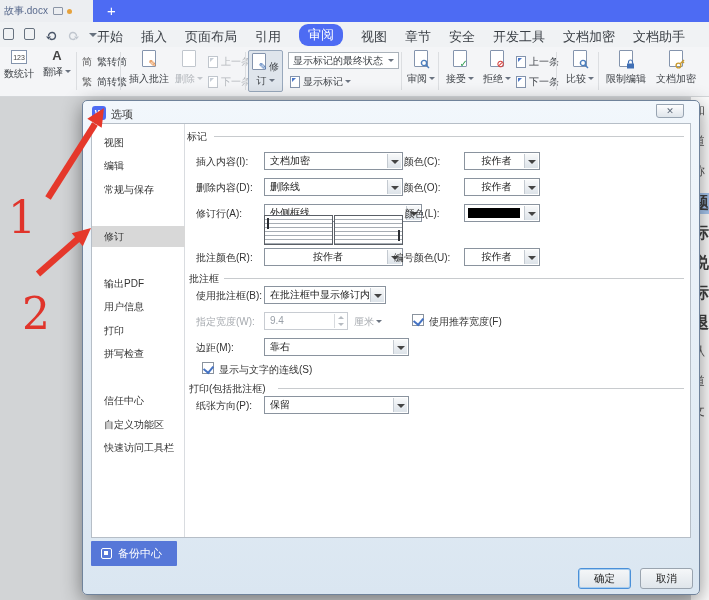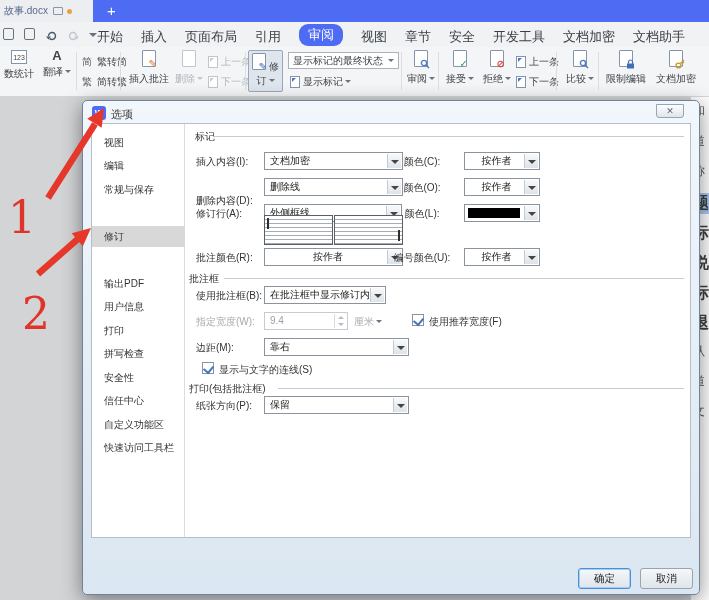--- a/index.html
+++ b/index.html
@@ -282,53 +282,52 @@
   <div class="dlg-content">
     <div class="dlg-sidebar">
       <div class="side-item" style="top:8px;">视图</div>
       <div class="side-item" style="top:31px;">编辑</div>
       <div class="side-item" style="top:55px;">常规与保存</div>
       <div class="side-item selected" style="top:102px;">修订</div>
       <div class="side-item" style="top:149px;">输出PDF</div>
       <div class="side-item" style="top:172px;">用户信息</div>
       <div class="side-item" style="top:196px;">打印</div>
       <div class="side-item" style="top:219px;">拼写检查</div>
-      <div class="side-item" style="top:243px;">安全性</div>
       <div class="side-item" style="top:266px;">信任中心</div>
       <div class="side-item" style="top:290px;">自定义功能区</div>
       <div class="side-item" style="top:313px;">快速访问工具栏</div>
     </div>
 
-    <div class="grp-title" style="left:103px;top:6px;">标记</div>
+    <div class="grp-title" style="left:95px;top:6px;">标记</div>
     <div class="grp-line" style="left:122px;top:12px;width:470px;"></div>
 
     <div class="flabel" style="left:104px;top:31px;">插入内容(I):</div>
     <div class="combo" style="left:172px;top:28px;width:139px;">
       <span class="ctxt">文档加密</span>
         <span class="carr"></span>
     </div>
     <div class="flabel r" style="left:295px;top:31px;">颜色(C):</div>
     <div class="combo center" style="left:372px;top:28px;width:76px;">
       <span class="ctxt">按作者</span>
         <span class="carr"></span>
     </div>
 
-    <div class="flabel" style="left:104px;top:57px;margin-top:13px;">删除内容(D):</div>
+    <div class="flabel" style="left:104px;top:57px;">删除内容(D):</div>
     <div class="combo" style="left:172px;top:54px;width:139px;">
       <span class="ctxt">删除线</span>
         <span class="carr"></span>
     </div>
     <div class="flabel r" style="left:295px;top:57px;">颜色(O):</div>
     <div class="combo center" style="left:372px;top:54px;width:76px;">
       <span class="ctxt">按作者</span>
         <span class="carr"></span>
     </div>
 
     <div class="flabel" style="left:104px;top:83px;">修订行(A):</div>
-    <div class="combo" style="left:172px;top:80px;width:138px;">
+    <div class="combo" style="left:172px;top:80px;width:158px;">
       <span class="ctxt">外侧框线</span>
         <span class="carr"></span>
     </div>
     <div class="flabel r" style="left:295px;top:83px;">颜色(L):</div>
     <div class="combo" style="left:372px;top:80px;width:76px;">
       <span class="swatch" style="background: rgb(0, 0, 0);"></span>
       <span class="carr"></span>
     </div>
 
     <div class="preview">
@@ -381,20 +380,24 @@
     <div class="grp-title" style="left:97px;top:258px;">打印(包括批注框)</div>
     <div class="grp-line" style="left:186px;top:264px;width:406px;"></div>
 
     <div class="flabel" style="left:104px;top:275px;">纸张方向(P):</div>
     <div class="combo" style="left:172px;top:272px;width:145px;">
       <span class="ctxt">保留</span>
         <span class="carr"></span>
     </div>
   </div>
 
+  <div class="backup-btn">
+    <span class="backup-ic"></span>
+    <span>备份中心</span>
+  </div>
   <div class="dlg-btn focus" style="left:495px;"><span>确定</span></div>
   <div class="dlg-btn" style="left:557px;"><span>取消</span></div>
 </div>
 
 <svg class="arrows">
   <line x1="48" y1="198" x2="95" y2="124" stroke="#e5382b" stroke-width="6.5"></line>
   <polygon points="104,108 101.7,127.8 87.3,118.8" fill="#e5382b"></polygon>
   <line x1="38" y1="274" x2="79" y2="238" stroke="#e5382b" stroke-width="6.5"></line>
   <polygon points="91,228 82.8,246.2 71.8,233.2" fill="#e5382b"></polygon>
 </svg>

